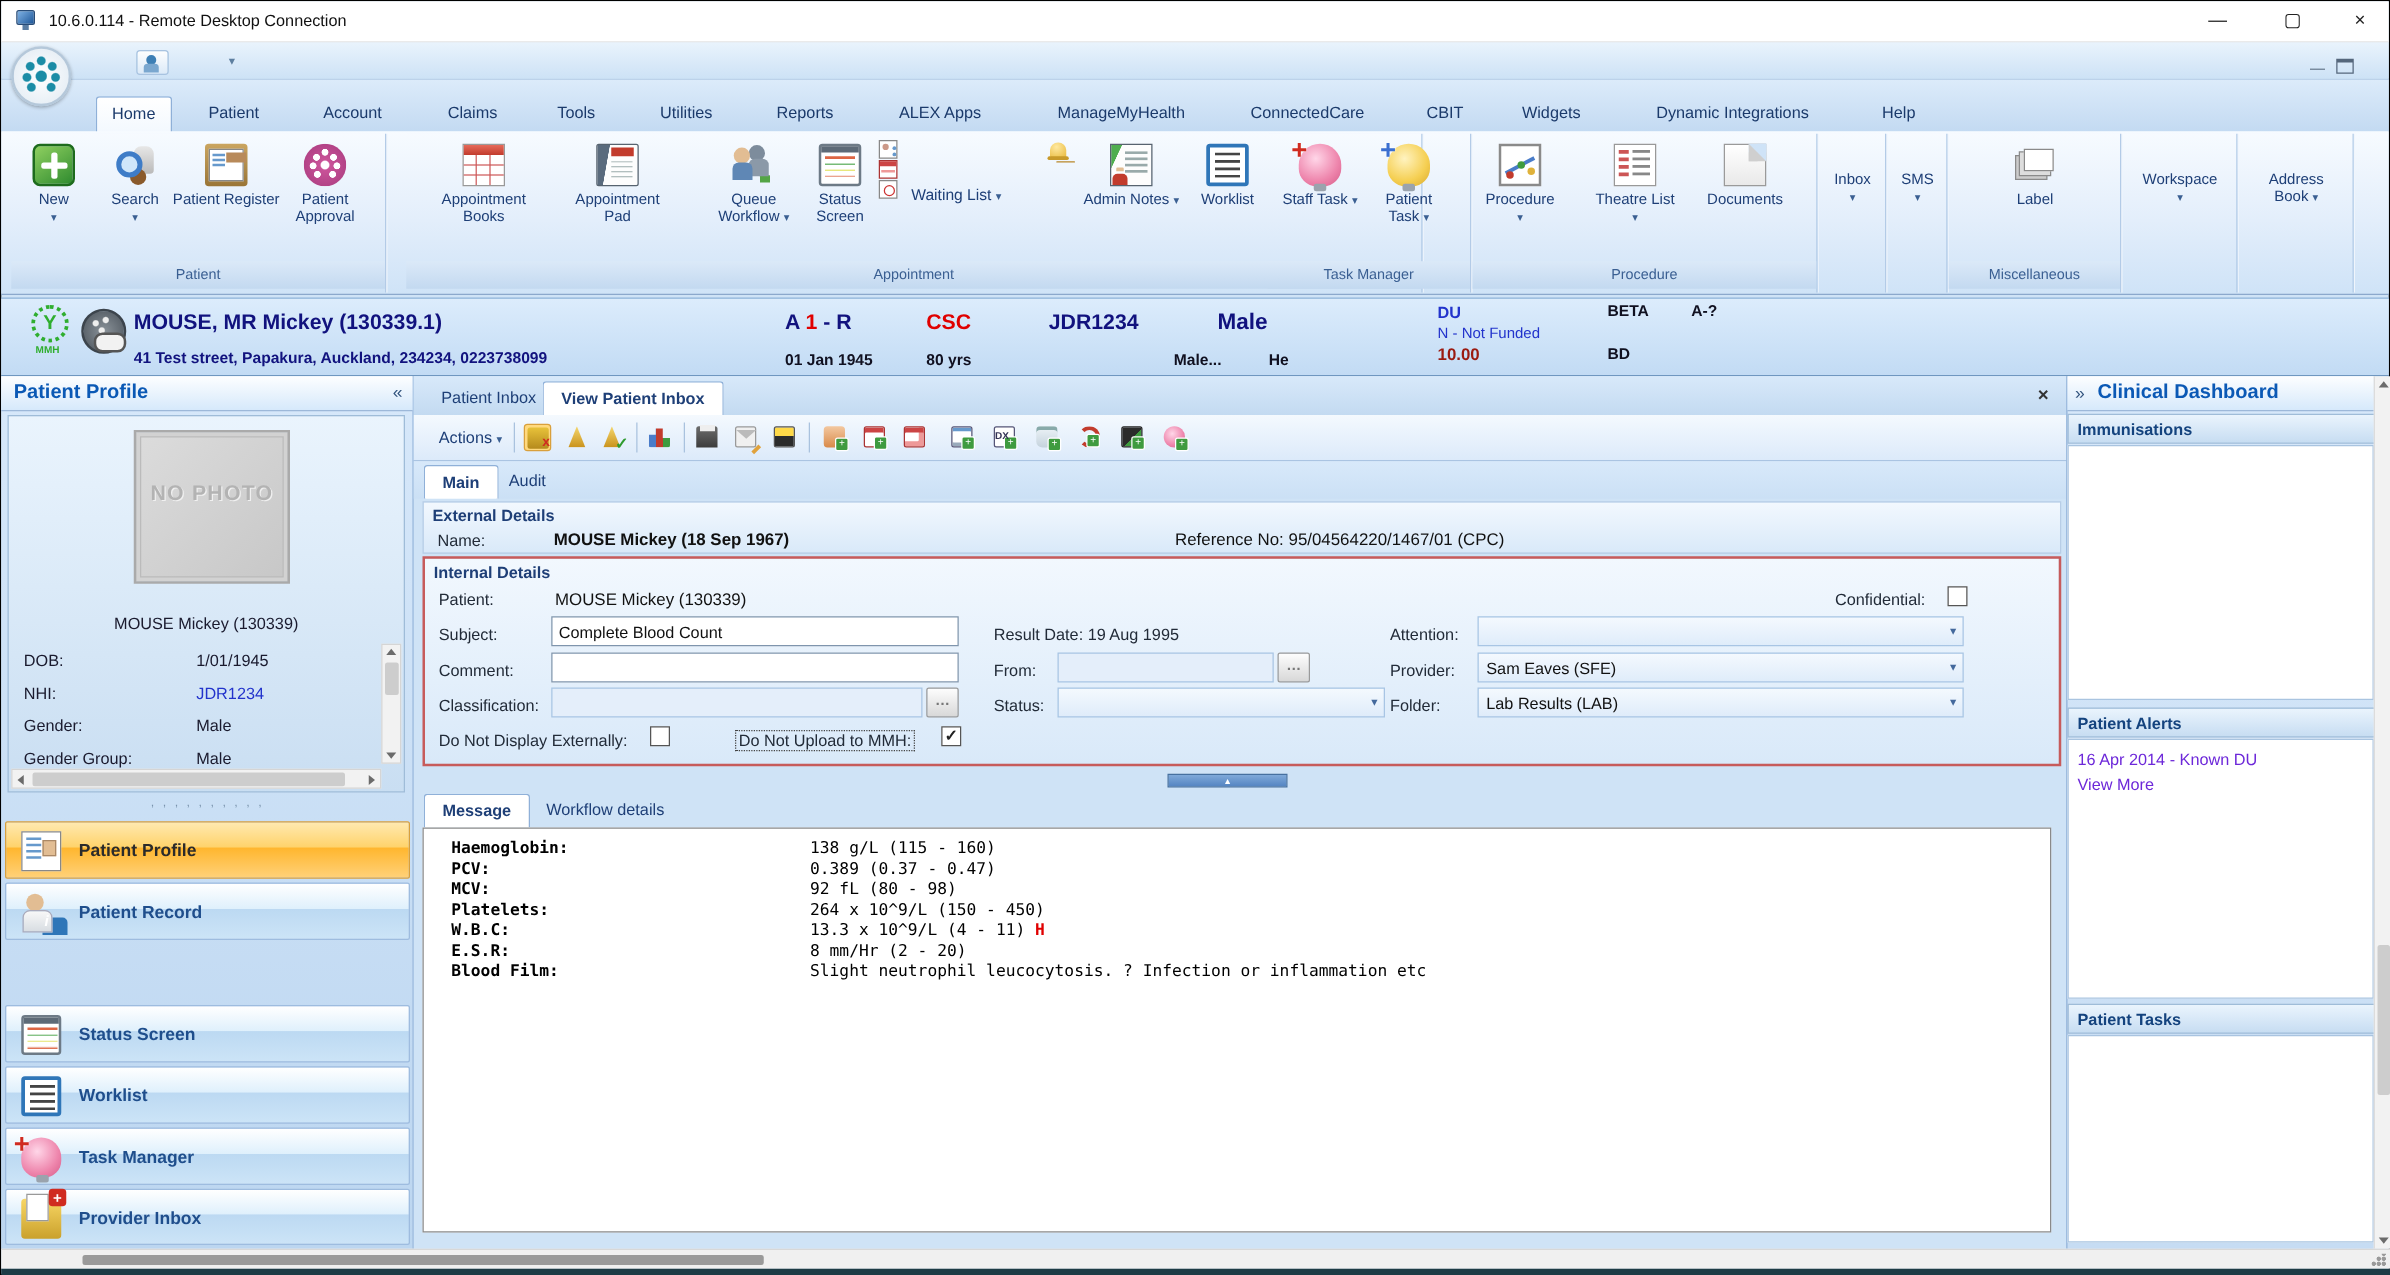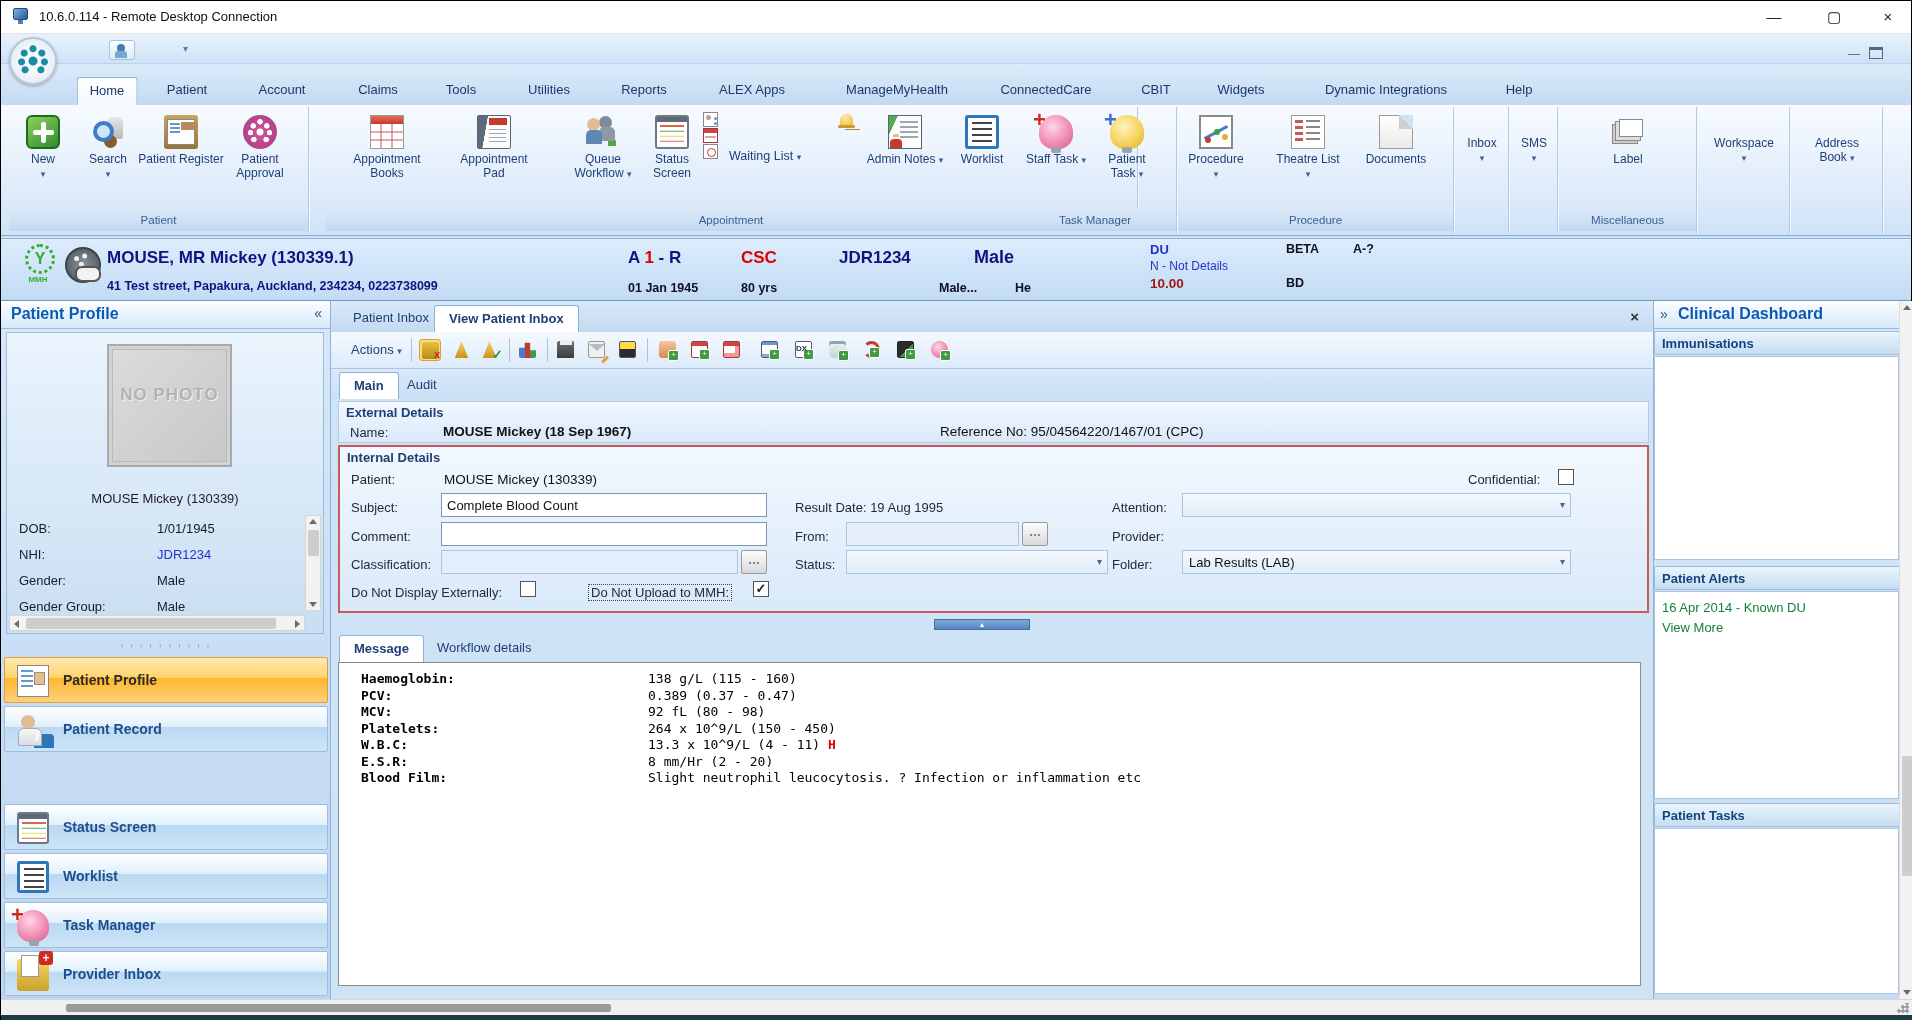--- a/index.html
+++ b/index.html
@@ -206,21 +206,21 @@
   .right { position:absolute; left:1652px; top:0; width:246px; height:698px; background:linear-gradient(#d7e8fa,#c6dcf3); border-left:1px solid #8fb0d8; }
   .right-hd { position:absolute; left:0; top:0; width:100%; height:28px; background:linear-gradient(#fdfeff,#d6e9fb); border-bottom:1px solid #9db8d9; }
   .right-hd .panel-hd { position:absolute; left:24px; top:4px; }
   .rchev { position:absolute; left:6px; top:5px; font-size:14px; color:#33557f; cursor:default; }
   .dsec-hd { position:absolute; left:0; width:285px; height:24px; background:linear-gradient(#eaf4fd,#c7ddf2); border:1px solid #9fbcd8; font-size:13px; font-weight:bold; color:#14437e; padding:4px 0 0 7px; }
   .dsec-box { position:absolute; left:0; width:245px; background:#fff; border:1px solid #a9c4e0; }
   .dico { position:absolute; right:5px; top:3px; width:18px; height:18px; }
   .d-syr { background:linear-gradient(45deg,#b7c2cc,#7d8a96); transform:rotate(-40deg); border-radius:3px; width:14px; height:7px; top:8px; }
   .d-bell::before { content:""; position:absolute; left:2px; top:0; width:12px; height:11px; background:radial-gradient(circle at 40% 30%,#ffe9a0,#e8b93c); border-radius:50% 50% 12% 12%; }
   .d-bulb { background:radial-gradient(circle at 40% 35%,#ffd6e8,#ee85ac 60%,#d55a88); border-radius:50%; width:14px; height:14px; }
-  .alert-line { position:absolute; left:7px; font-size:13px; color:#15803d; }
+  .alert-line { position:absolute; left:7px; font-size:13px; color:#6d28d9; }
 
   
   .vs-track { position:absolute; left:1898px; top:300px; width:14px; height:698px; background:#f2f2f2; border-left:1px solid #dcdcdc; }
   .hs-bottom { position:absolute; left:0; top:998px; width:1912px; height:16px; background:#f0f0f0; border-top:1px solid #d8d8d8; }
   .hs-bottom .thumb { left:65px; top:4px; width:545px; height:8px; background:#9a9a9a; }
   .grip { position:absolute; right:4px; top:3px; width:12px; height:10px;
     background:radial-gradient(circle 1.5px at 2px 8px,#9a9a9a 1.5px,transparent 2px),
       radial-gradient(circle 1.5px at 6px 8px,#9a9a9a 1.5px,transparent 2px),
       radial-gradient(circle 1.5px at 10px 8px,#9a9a9a 1.5px,transparent 2px),
       radial-gradient(circle 1.5px at 6px 4px,#9a9a9a 1.5px,transparent 2px),
@@ -405,21 +405,21 @@
     <span class="bt red" style="left:740px; top:9px; font-size:17px; font-weight:bold;">CSC</span>
     <span class="bt navy" style="left:838px; top:9px; font-size:17px; font-weight:bold;">JDR1234</span>
     <span class="bt navy" style="left:973px; top:8px; font-size:18px; font-weight:bold;">Male</span>
 
     <span class="bt blk" style="left:627px; top:42px; font-size:12.5px; font-weight:bold;">01 Jan 1945</span>
     <span class="bt blk" style="left:740px; top:42px; font-size:12.5px; font-weight:bold;">80 yrs</span>
     <span class="bt blk" style="left:938px; top:42px; font-size:12.5px; font-weight:bold;">Male...</span>
     <span class="bt blk" style="left:1014px; top:42px; font-size:12.5px; font-weight:bold;">He</span>
 
     <span class="bt blue" style="left:1149px; top:3px; font-size:13px; font-weight:bold;">DU</span>
-    <span class="bt blue" style="left:1149px; top:20px; font-size:12px;">N -   Not Details</span>
+    <span class="bt blue" style="left:1149px; top:20px; font-size:12px;">N -   Not Funded</span>
     <span class="bt darkred" style="left:1149px; top:37px; font-size:13.5px; font-weight:bold;">10.00</span>
     <span class="bt blk" style="left:1285px; top:3px; font-size:12.5px; font-weight:bold;">BETA</span>
     <span class="bt blk" style="left:1285px; top:37px; font-size:12.5px; font-weight:bold;">BD</span>
     <span class="bt blk" style="left:1352px; top:3px; font-size:12.5px; font-weight:bold;">A-?</span>
   </div>
 
   <div class="main">
 
     <div class="left">
       <div class="left-hd">
@@ -568,20 +568,21 @@
         <span class="flabel" style="left:455px; top:53px;">Result Date: 19 Aug 1995</span>
         <span class="flabel" style="left:772px; top:53px;">Attention:</span>
         <div class="dd" style="left:842px; top:46px; width:389px;"></div>
 
         <span class="flabel" style="left:11px; top:82px;">Comment:</span>
         <input class="tinput" style="left: 101px; top: 75px; width: 326px;" value="">
         <span class="flabel" style="left:455px; top:82px;">From:</span>
         <div class="dfield" style="left:506px; top:75px; width:173px;"></div>
         <span class="dots-btn" style="left:682px; top:75px;">…</span>
         <span class="flabel" style="left:772px; top:82px;">Provider:</span>
+        <div class="dd" style="left:842px; top:75px; width:389px;"><span>Sam Eaves (SFE)</span></div>
 
         <span class="flabel" style="left:11px; top:110px;">Classification:</span>
         <div class="dfield" style="left:101px; top:103px; width:297px;"></div>
         <span class="dots-btn" style="left:401px; top:103px;">…</span>
         <span class="flabel" style="left:455px; top:110px;">Status:</span>
         <div class="dd" style="left:506px; top:103px; width:262px;"></div>
         <span class="flabel" style="left:772px; top:110px;">Folder:</span>
         <div class="dd" style="left:842px; top:103px; width:389px;"><span>Lab Results (LAB)</span></div>
 
         <span class="flabel" style="left:11px; top:138px;">Do Not Display Externally:</span>

